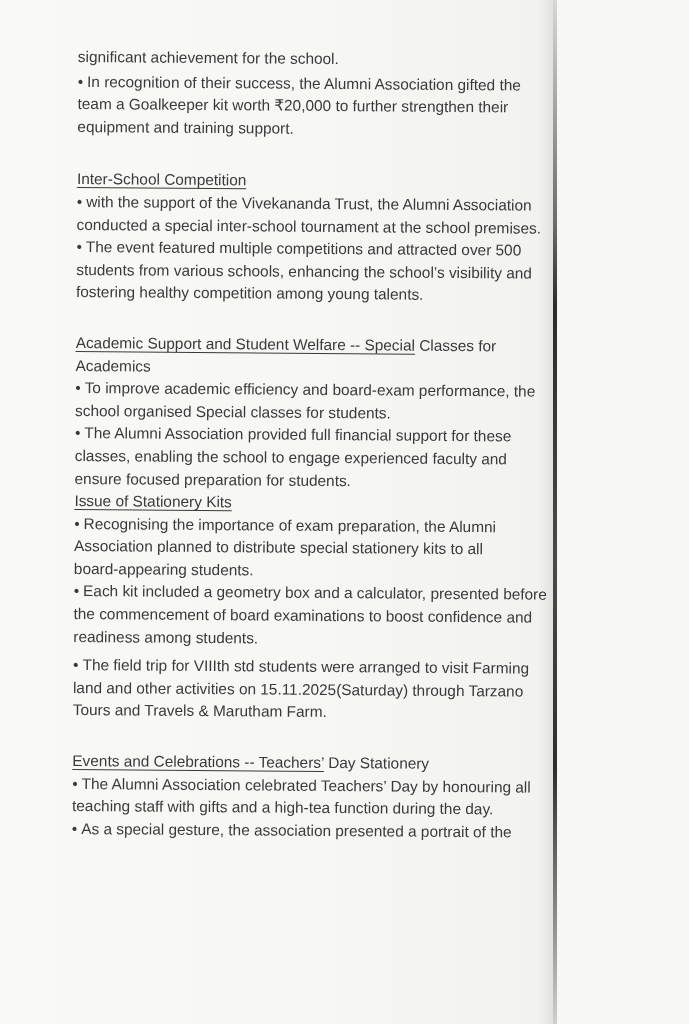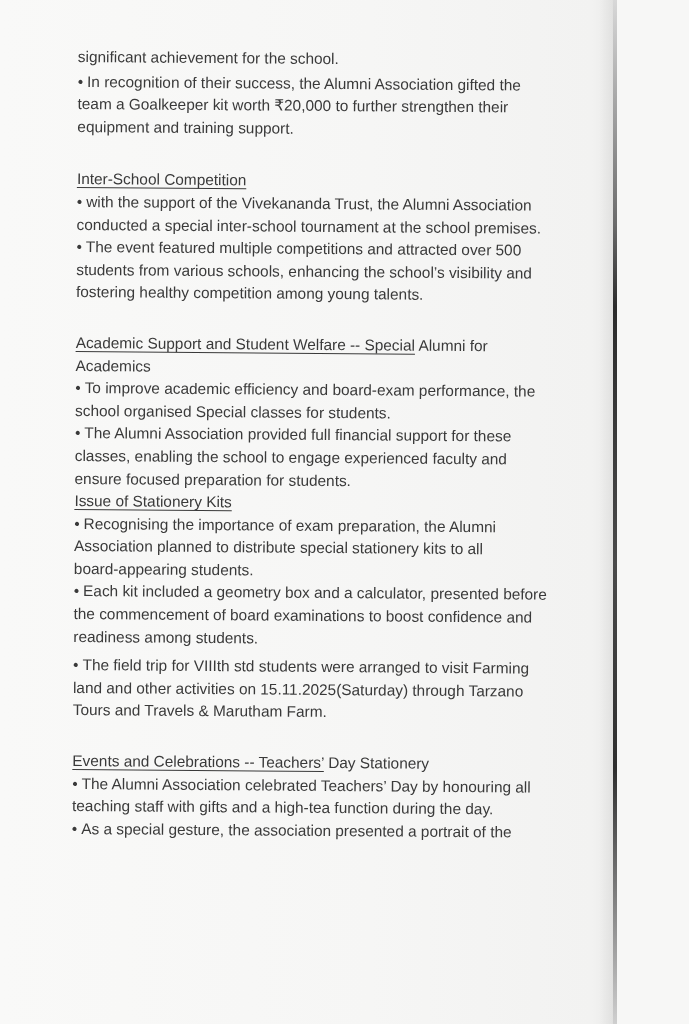--- a/index.html
+++ b/index.html
@@ -5,21 +5,21 @@
     html, body {
       margin: 0;
       padding: 0;
       width: 689px;
       height: 1024px;
       overflow: hidden;
       background: #f7f7f6;
     }
     .page {
       position: relative;
-      width: 617px;
+      width: 557px;
       height: 1024px;
       background: linear-gradient(90deg, #f9f9f8 0%, #f6f6f5 60%, #f2f2f1 96%, #e8e8e7 100%);
       font-family: "Liberation Sans", "DejaVu Sans", sans-serif;
       color: #3a3a3a;
       font-size: 15.4px;
       overflow: hidden;
     }
     .right-edge {
       position: absolute;
       top: 0;
@@ -89,21 +89,21 @@
       <div>
         <div class="line"><span class="bullet">•</span><span>The event featured multiple competitions and attracted over 500</span></div>
         <div class="line">students from various schools, enhancing the school’s visibility and</div>
         <div class="line">fostering healthy competition among young talents.</div>
       </div>
     </section>
 
     <div class="gap-md"></div>
 
     <section>
-      <div class="line"><span class="heading">Academic Support and Student Welfare -- Special</span><span> Alumni for</span></div>
+      <div class="line"><span class="heading">Academic Support and Student Welfare -- Special</span><span> Classes for</span></div>
       <div class="line">Academics</div>
       <div>
         <div class="line"><span class="bullet">•</span><span>To improve academic efficiency and board-exam performance, the</span></div>
         <div class="line">school organised Special classes for students.</div>
       </div>
       <div>
         <div class="line"><span class="bullet">•</span><span>The Alumni Association provided full financial support for these</span></div>
         <div class="line">classes, enabling the school to engage experienced faculty and</div>
         <div class="line">ensure focused preparation for students.</div>
       </div>

